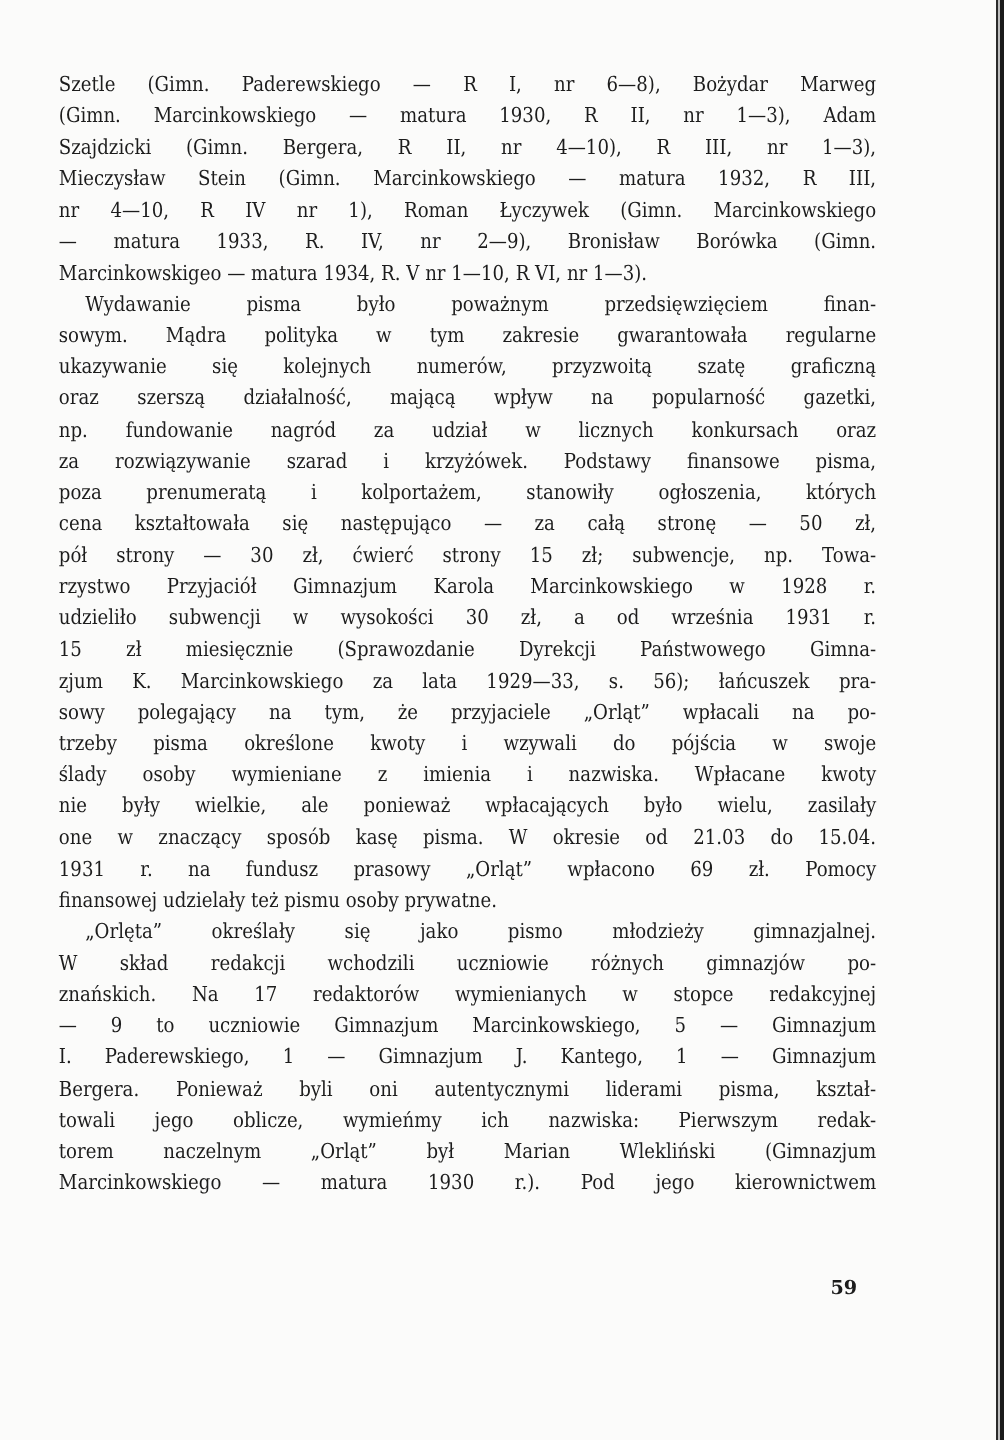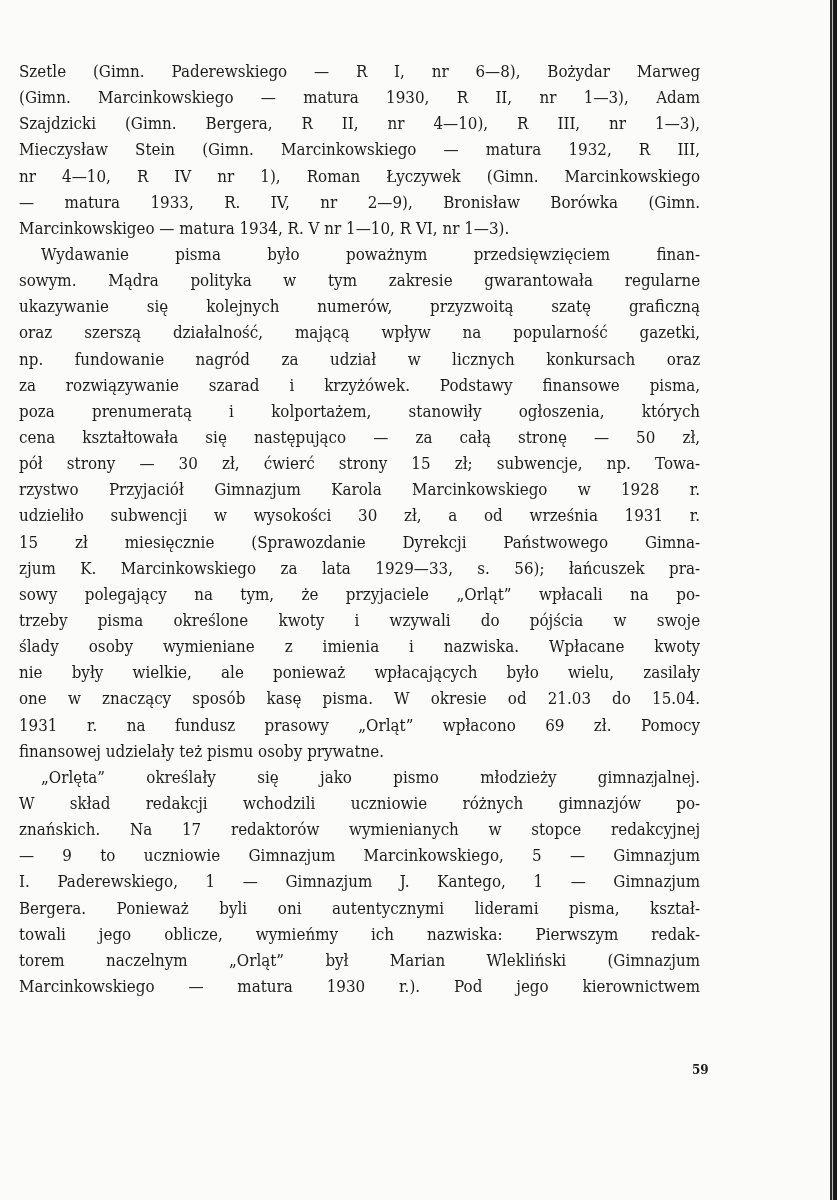--- a/index.html
+++ b/index.html
@@ -6,33 +6,33 @@
   body {
     width: 837px; height: 1200px; background: #fbfbfa; position: relative; overflow: hidden;
     font-family: "DejaVu Serif", "Liberation Serif", serif;
     color: #1c1c1c;
   }
   .page-border {
     position: absolute; top: 0; right: 0; width: 7px; height: 1200px;
     background: linear-gradient(to right, #2a2a2a 0, #2a2a2a 2px, #bdbdbd 2px, #bdbdbd 3px, #1a1a1a 3px, #1a1a1a 7px);
   }
   .text-block {
-    position: absolute; left: 19px; top: 58px; width: 681px;
+    position: absolute; left: 49px; top: 58px; width: 681px;
   }
   .line {
     display: block; height: 26.15px; line-height: 26.15px;
     font-size: 17.2px; white-space: nowrap;
     text-align: justify; text-align-last: justify;
     transform: scaleX(0.88); transform-origin: left center; width: 774px;
   }
   .line.last { text-align-last: left; }
   .line.indent { padding-left: 25px; width: 749px; }
   .page-number {
     position: absolute; left: 692px; top: 1063px;
-    font-size: 12px; font-weight: bold;
+    font-size: 16px; font-weight: bold;
     font-family: "DejaVu Serif", serif;
   }
 </style>
 </head>
 <body>
 
 <div class="page-border"></div>
 
 <div class="text-block" id="text-block">
     <span class="line">Szetle (Gimn. Paderewskiego — R I, nr 6—8), Bożydar Marweg</span>

